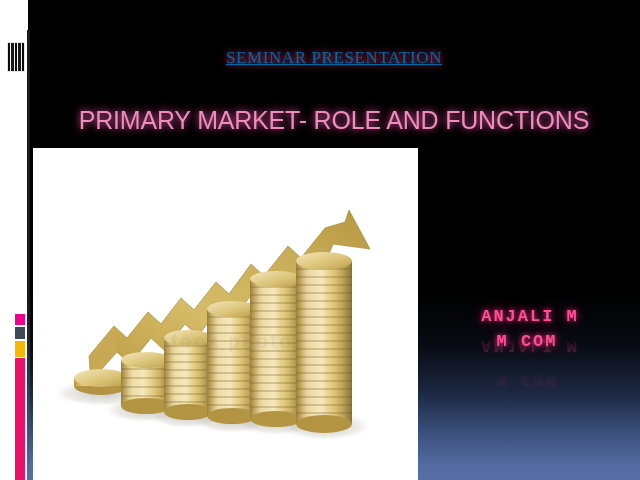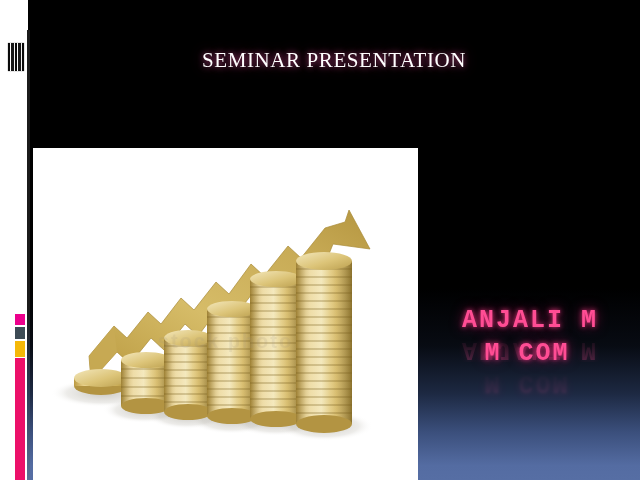--- a/index.html
+++ b/index.html
@@ -89,25 +89,26 @@
     background: #ec1069;
   }
 
   
   .heading-serif {
     position: absolute;
     left: 28px; top: 48px;
     width: 612px;
     text-align: center;
     font-family: "Liberation Serif", serif;
-    font-size: 21px;
+    font-size: 17px;
     letter-spacing: 0.6px;
-    color: #ffffff;
+    color: #0369a1;
     text-shadow: 0 0 6px rgba(226,90,160,0.75), 0 0 14px rgba(200,40,120,0.45);
     white-space: nowrap;
+    text-decoration: underline;
   }
   .heading-sans {
     position: absolute;
     left: 28px; top: 106px;
     width: 612px;
     text-align: center;
     font-family: "Liberation Sans", sans-serif;
     font-size: 25px;
     letter-spacing: -0.2px;
     color: #f08bbe;
@@ -118,21 +119,21 @@
   
   .author-block {
     position: absolute;
     left: 424px; top: 308px;
     width: 212px;
     text-align: center;
   }
   .author-line {
     font-family: "Liberation Mono", "DejaVu Sans Mono", monospace;
     font-weight: bold;
-    font-size: 25px;
+    font-size: 17px;
     letter-spacing: 2px;
     color: #ff4d94;
     text-shadow: 0 0 5px rgba(255,60,140,0.85), 0 0 13px rgba(255,30,120,0.55);
     line-height: 1.0;
   }
   .author-line.l1 { margin-bottom: 3px; }
   .author-line.l2 { margin-left: -6px; margin-top: 8px; }
   .author-reflect {
     position: absolute;
     left: 424px; top: 334px;
@@ -195,20 +196,21 @@
   <div class="left-band"></div>
   <div class="left-rule"></div>
   <div class="barcode"></div>
   <div class="sq-magenta-top"></div>
   <div class="sq-slate"></div>
   <div class="sq-gold"></div>
   <div class="strip-magenta"></div>
 
   <div class="heading-serif">SEMINAR PRESENTATION</div>
 
+  <div class="heading-sans">PRIMARY MARKET- ROLE AND FUNCTIONS</div>
 
   <div class="picture">
     <svg class="pic-svg" viewBox="0 0 385 332" xmlns="http://www.w3.org/2000/svg">
       <defs>
         <linearGradient id="coinG" x1="0" y1="0" x2="1" y2="0">
           <stop offset="0%" stop-color="#c9a márgenes"></stop>
         </linearGradient>
         <linearGradient id="coinBody" x1="0" y1="0" x2="1" y2="0">
           <stop offset="0%" stop-color="#bb9a42"></stop>
           <stop offset="18%" stop-color="#e8d08a"></stop>

